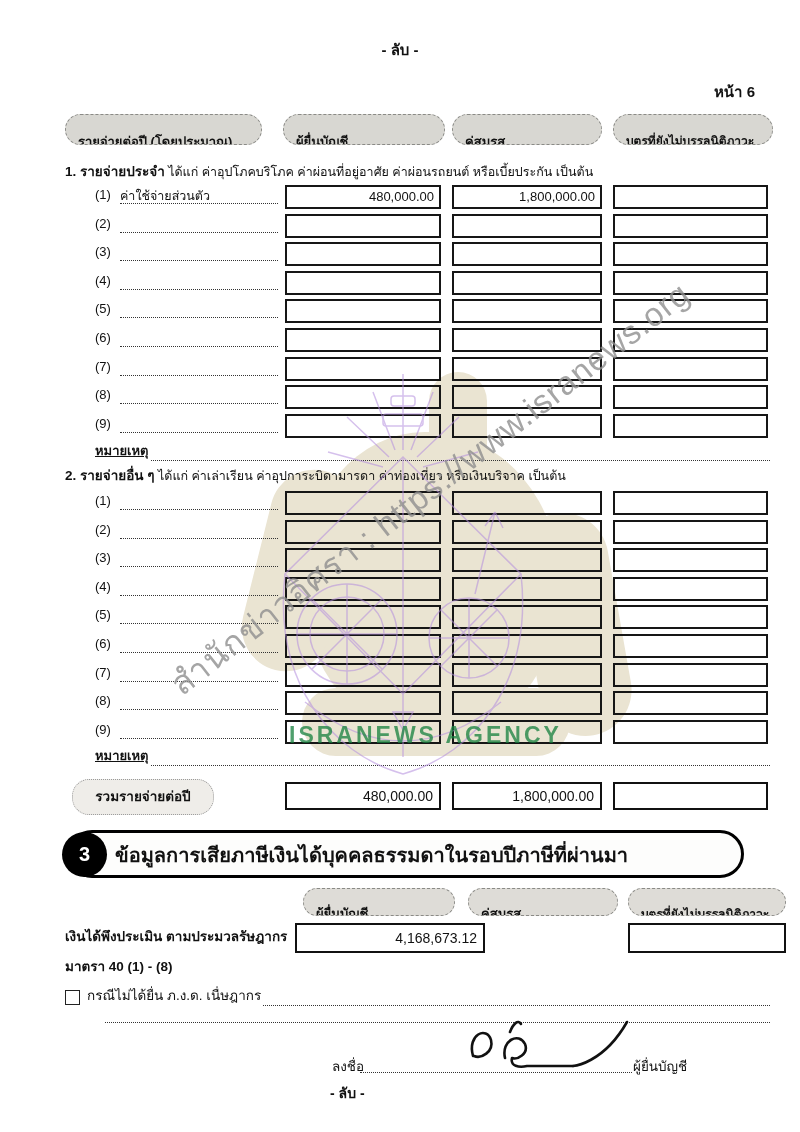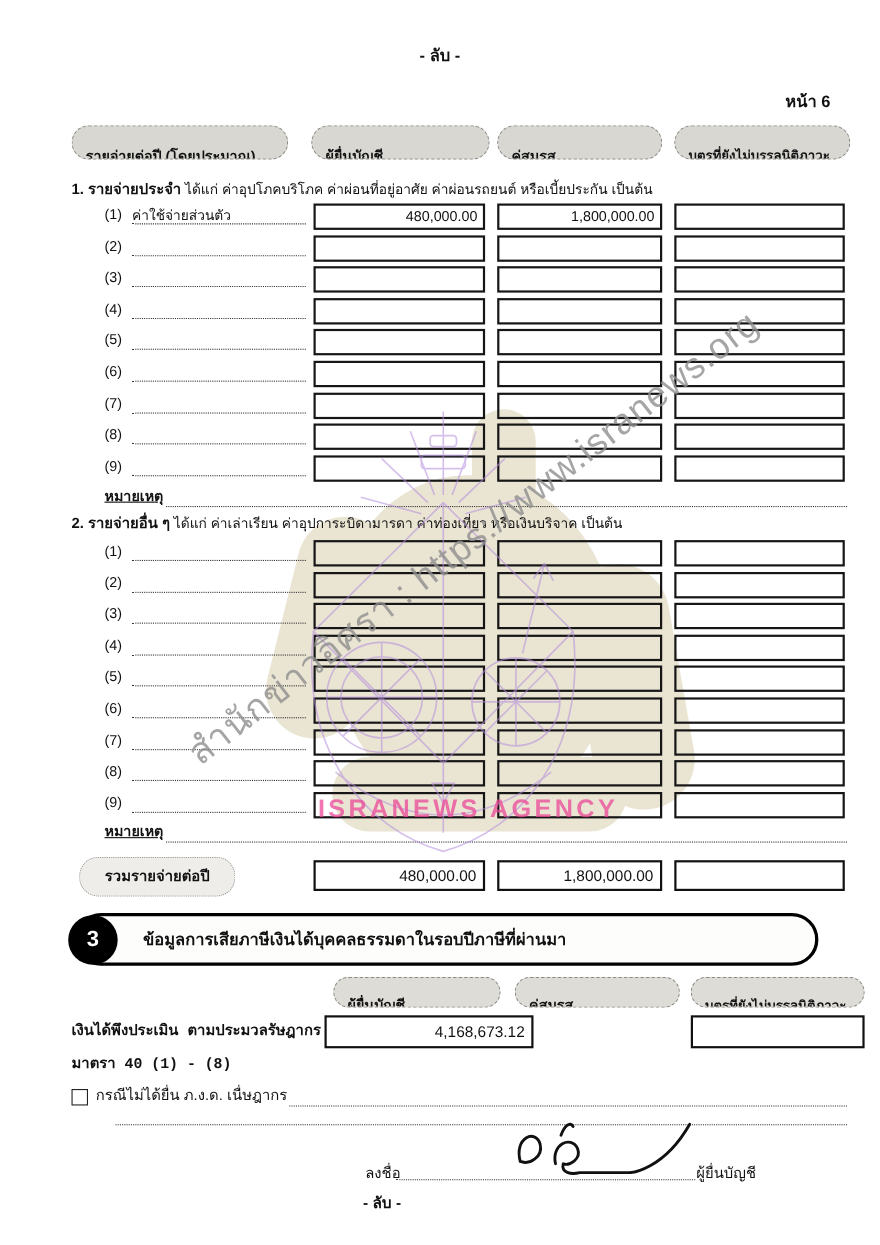--- a/index.html
+++ b/index.html
@@ -11,21 +11,21 @@
   .wm-beige div{position:absolute;background:#eae4d2;}
   .wm-top{left:429px;top:372px;width:58px;height:190px;border-radius:30px;}
   .wm-core{left:303px;top:432px;width:258px;height:305px;border-radius:48% 52% 50% 50%;}
   .wm-left{left:256px;top:468px;width:88px;height:205px;border-radius:45px;transform:rotate(14deg);}
   .wm-right{left:528px;top:512px;width:92px;height:225px;border-radius:46px;transform:rotate(-10deg);}
   .wm-bot{left:302px;top:688px;width:268px;height:68px;border-radius:40px;}
   .wm-emblem{pointer-events:none;opacity:.55;}
   .wm-diag{pointer-events:none;left:115px;top:487px;width:566px;text-align:center;
            transform:rotate(-38deg);font-size:33px;color:#8f8f8f;opacity:.8;letter-spacing:1px;white-space:nowrap;}
   .wm-agency{pointer-events:none;left:289px;top:722px;font-size:23px;font-weight:bold;
-             color:#ec4899;letter-spacing:3px;opacity:.75;}
+             color:#15803d;letter-spacing:3px;opacity:.75;}
   .layer-content{position:absolute;inset:0;z-index:1;}
   .layer-over{position:absolute;inset:0;z-index:2;pointer-events:none;}
 
   
   .secret-top{left:0;top:38px;width:800px;text-align:center;font-size:15px;font-weight:bold;}
   .page-no{right:45px;top:80px;font-size:15px;font-weight:bold;}
 
   
   .pill{position:absolute;height:31px;line-height:31px;border-radius:16px;
         background:#d8d7d2;border:1px dashed #8a8a86;font-weight:bold;font-size:13px;
@@ -56,24 +56,24 @@
   .dots{flex:1;border-bottom:1.5px dotted #333;height:14px;margin-left:2px;}
 
   .valbox{position:absolute;border:2.5px solid #111;background:transparent;
           font-size:14px;text-align:right;box-sizing:border-box;}
 
   
   .s3-band{position:absolute;left:68px;top:830px;width:676px;height:48px;box-sizing:border-box;
            border:3.5px solid #000;border-radius:26px;background:#fdfdfc;}
   .s3-circle{position:absolute;left:62px;top:832px;width:45px;height:45px;border-radius:50%;
              background:#000;color:#fff;font-size:20px;font-weight:bold;text-align:center;line-height:45px;}
-  .s3-title{position:absolute;left:130px;top:830px;height:48px;line-height:50px;
-            font-weight:bold;font-size:15px;}
-
-  .income-label{position:absolute;left:65px;font-size:13.5px;font-weight:600;white-space:nowrap;font-family:Liberation Mono, monospace;}
+  .s3-title{position:absolute;left:115px;top:830px;height:48px;line-height:50px;
+            font-weight:bold;font-size:20px;}
+
+  .income-label{position:absolute;left:65px;font-size:13.5px;font-weight:600;white-space:nowrap;}
 
   .chk-row{position:absolute;left:65px;top:984px;width:705px;display:flex;align-items:flex-end;font-size:13.5px;}
   .chk-box{width:13px;height:13px;border:1.6px solid #222;margin-right:7px;margin-bottom:1px;flex:none;}
   .dotline2{position:absolute;left:105px;top:1004px;width:665px;height:18px;border-bottom:1.5px dotted #333;}
 
   
   .sig-label{position:absolute;font-size:13.5px;}
   .sig-dots{position:absolute;left:360px;top:1056px;width:272px;height:16px;border-bottom:1.5px dotted #333;}
   .secret-bottom{position:absolute;left:330px;top:1082px;font-size:14px;font-weight:bold;}
 </style>

